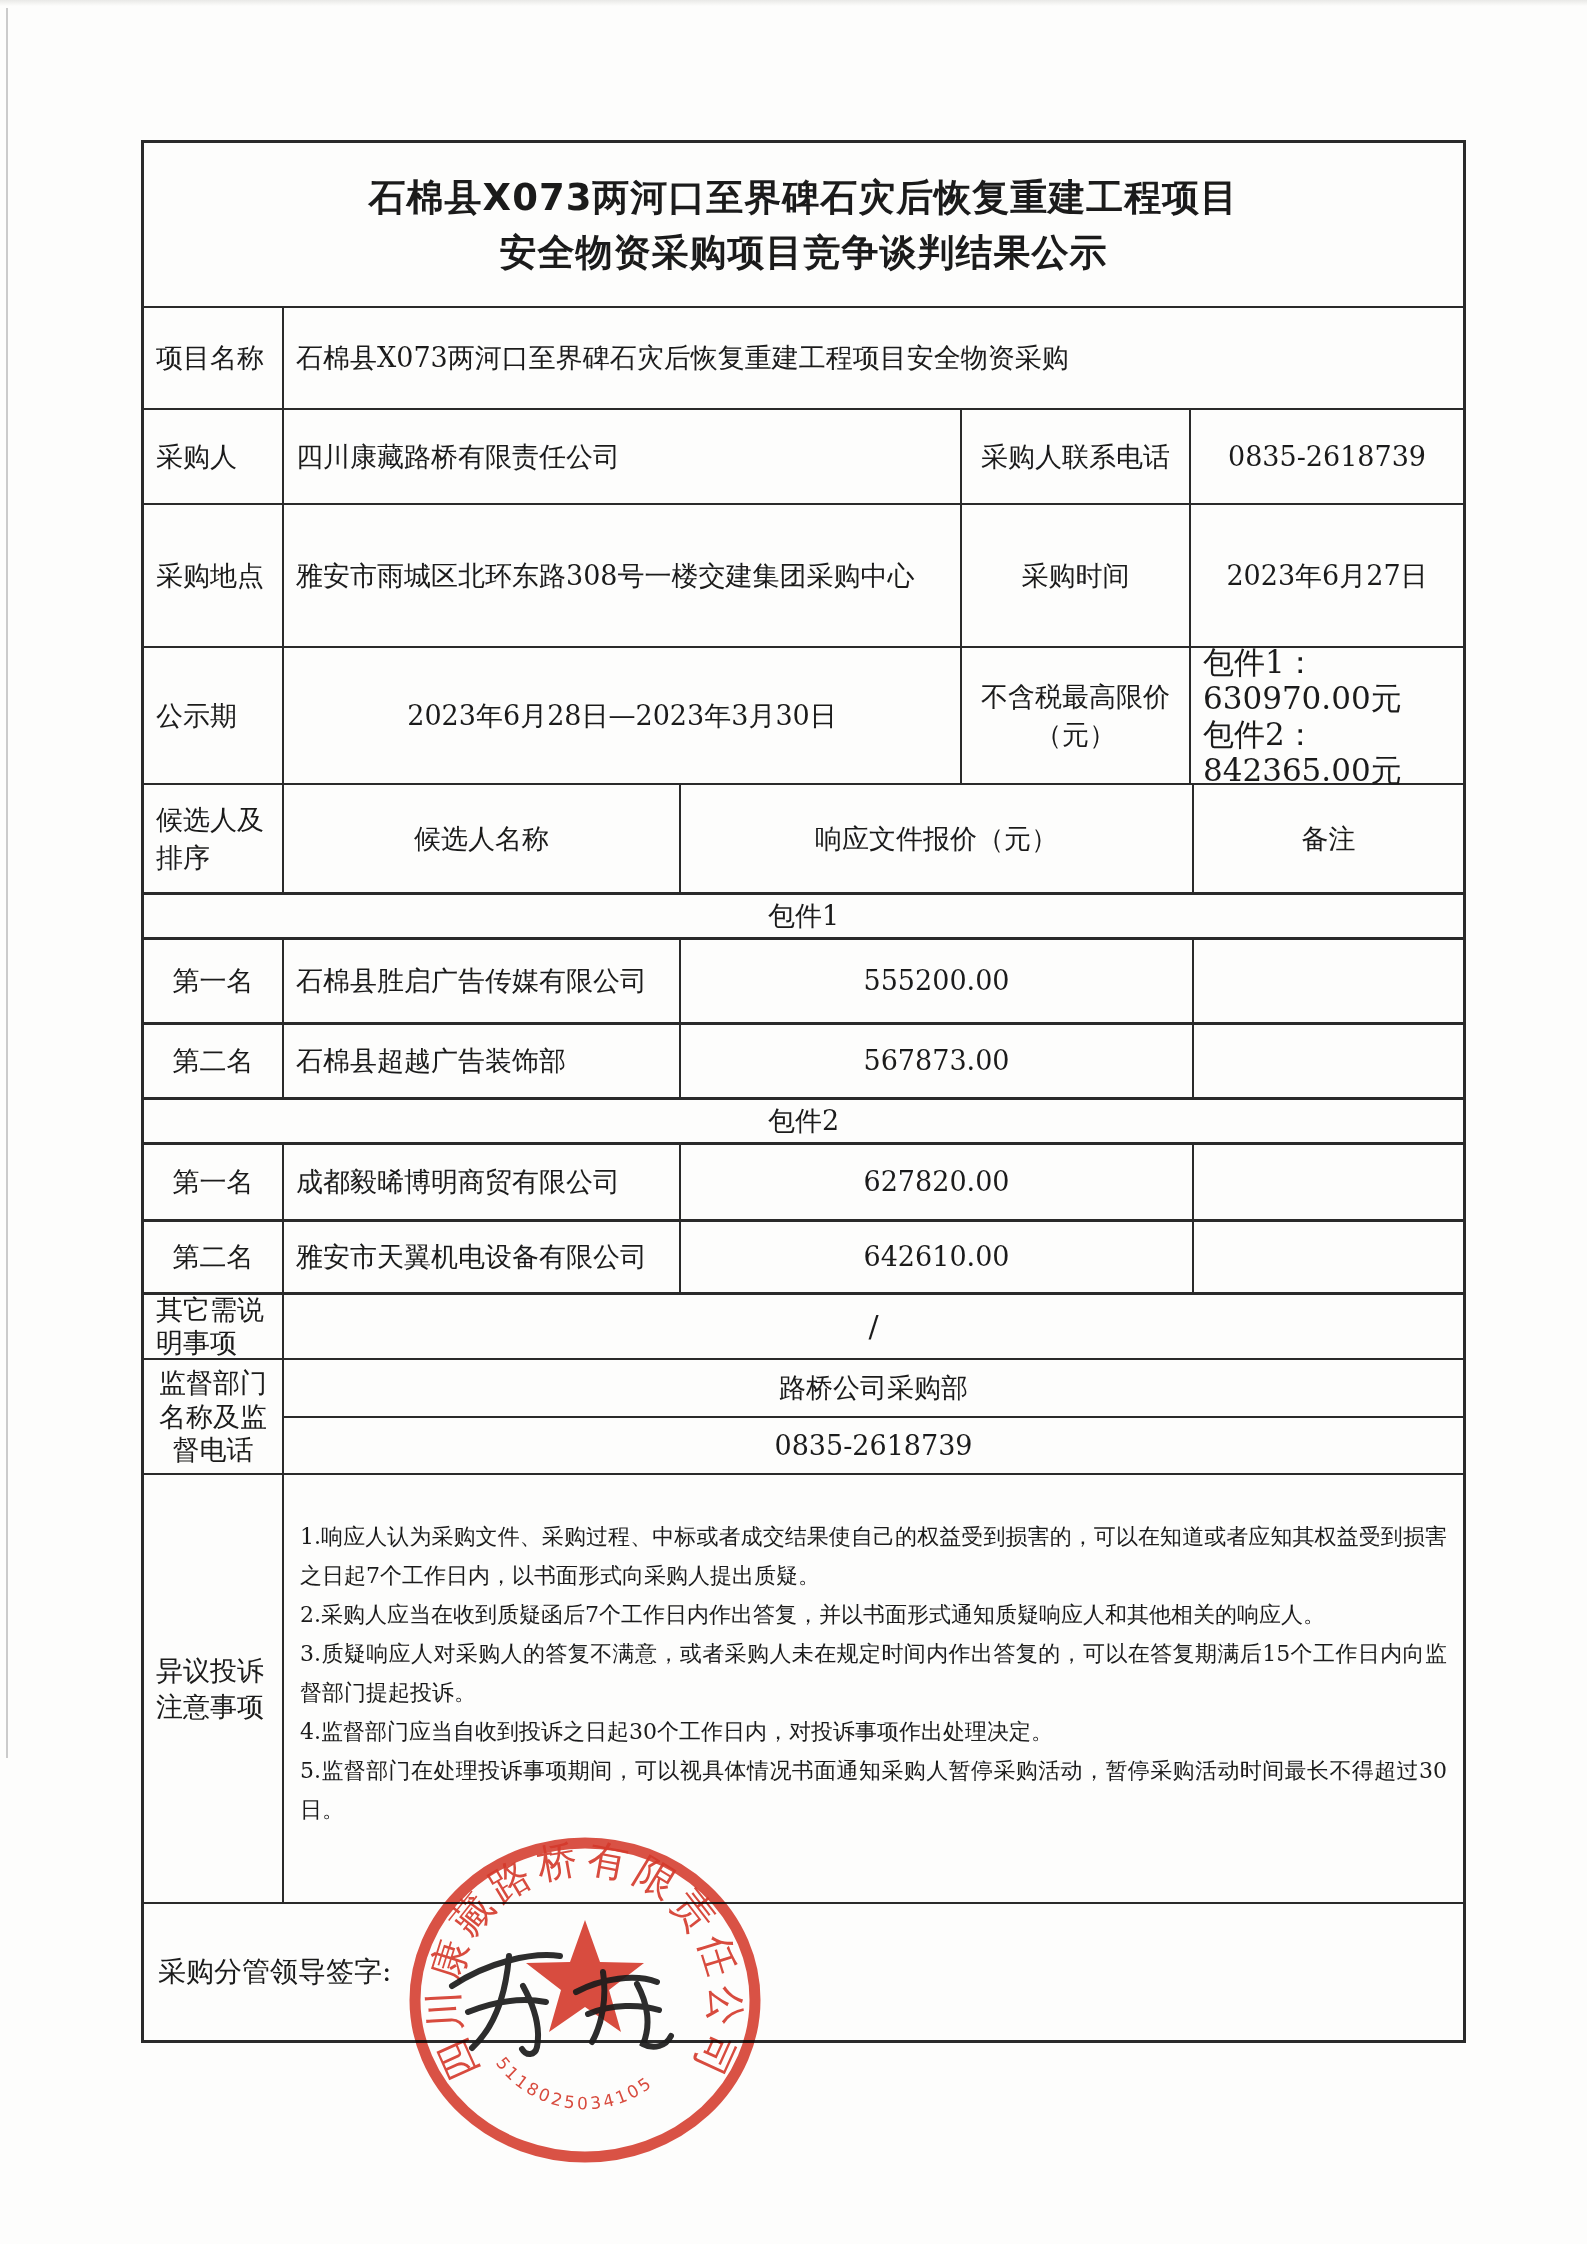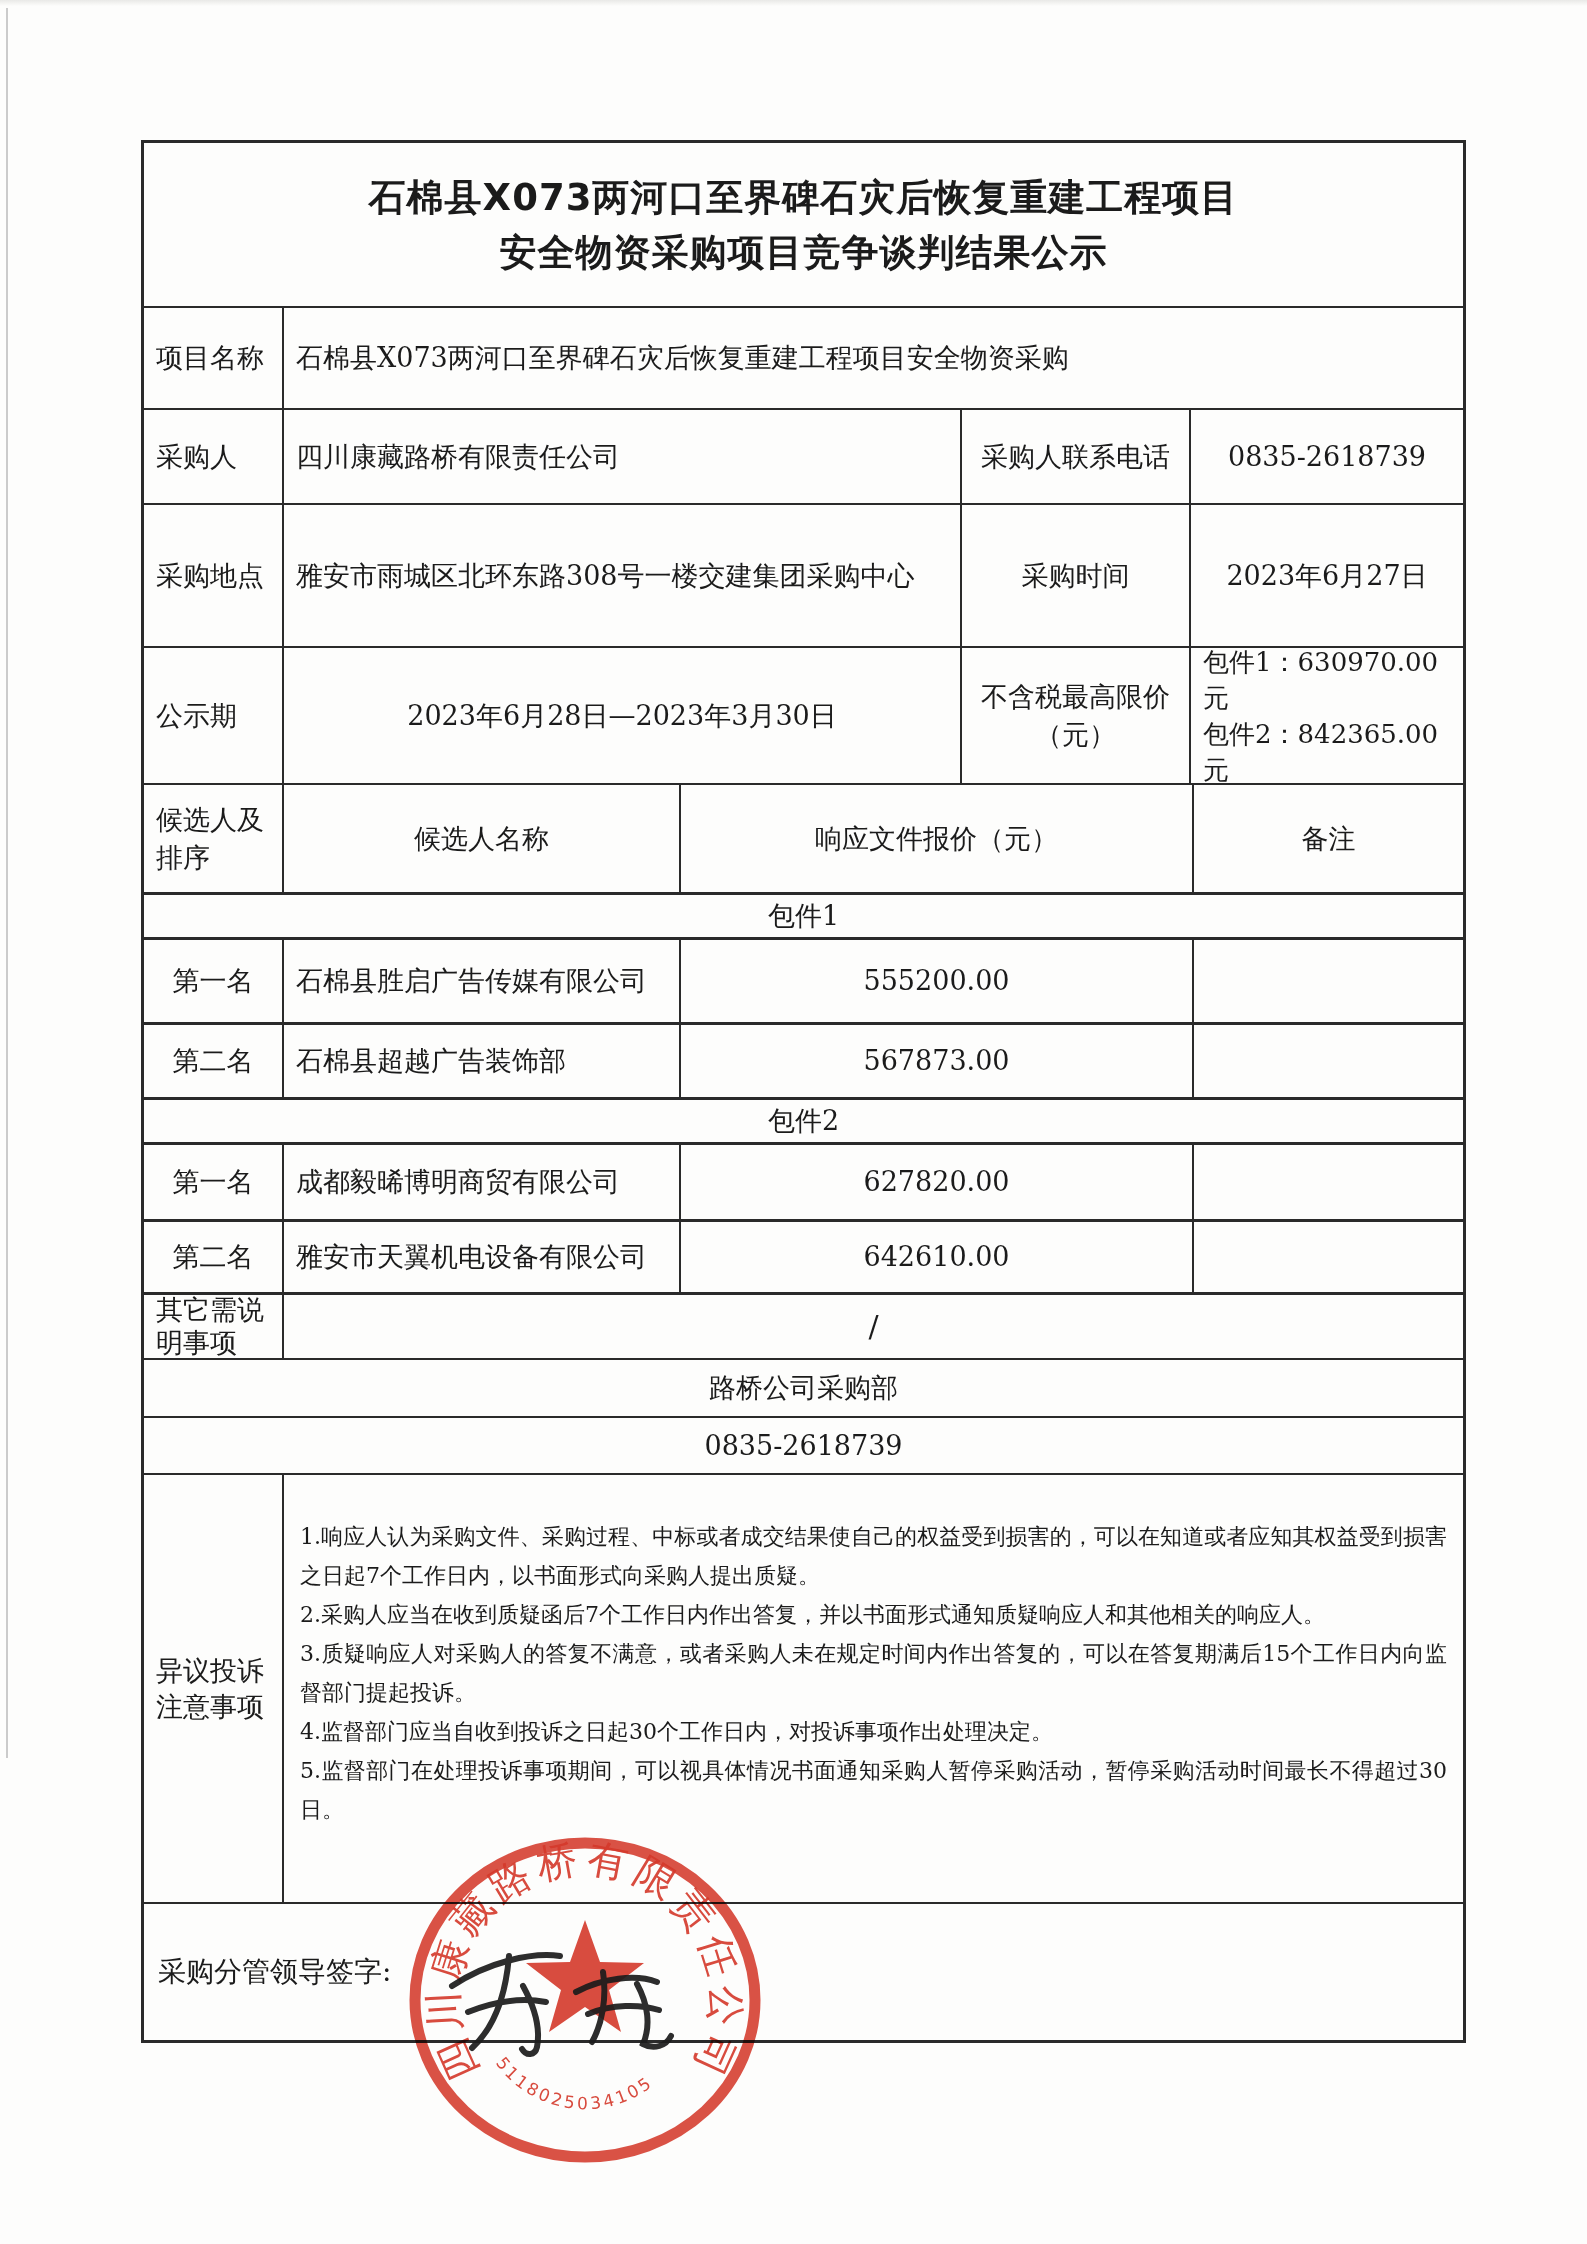--- a/index.html
+++ b/index.html
@@ -63,21 +63,21 @@
   .band-cell{flex:1;justify-content:center;font-size:27px;border-right:none;}
   .superv-right{flex:1;display:flex;flex-direction:column;}
   .superv-sub{flex:1;display:flex;align-items:center;justify-content:center;font-size:27px;}
   .superv-sub.first{border-bottom:2px solid var(--bc);}
   .objection-text{
     flex:1;flex-direction:column;justify-content:flex-start;align-items:flex-start;
     padding:42px 16px 10px 16px;font-size:22px;line-height:39px;text-align:justify;
   }
   .sign-cell{flex:1;border-right:none;padding-left:14px;font-size:28px;}
   .slash{font-size:30px;}
-  .limit-line{font-size:26px;line-height:36px;}
+  .limit-line{font-size:31px;line-height:36px;}
   .seal-wrap{position:absolute;left:400px;top:1800px;width:380px;height:380px;pointer-events:none;}
   .seal-svg{mix-blend-mode:multiply;}
 </style>
 </head>
 <body>
 
 <div class="scan-shadow-top"></div>
 <div class="scan-edge"></div>
 
 <div class="tbl">
@@ -156,20 +156,21 @@
     <div class="cell w-price center">642610.00</div>
     <div class="cell w-v1 end"></div>
   </div>
 
   <div class="row r-other">
     <div class="cell w-label" style="line-height:1.2;">其它需说明事项</div>
     <div class="cell w-v1 center slash end">/</div>
   </div>
 
   <div class="row r-superv">
+    <div class="cell w-label center" style="line-height:1.25;">监督部门名称及监督电话</div>
     <div class="superv-right">
       <div class="superv-sub first">路桥公司采购部</div>
       <div class="superv-sub">0835-2618739</div>
     </div>
   </div>
 
   <div class="row r-objection">
     <div class="cell w-label" style="line-height:1.3;">异议投诉注意事项</div>
     <div class="cell objection-text end">
       <div>1.响应人认为采购文件、采购过程、中标或者成交结果使自己的权益受到损害的，可以在知道或者应知其权益受到损害之日起7个工作日内，以书面形式向采购人提出质疑。</div>

